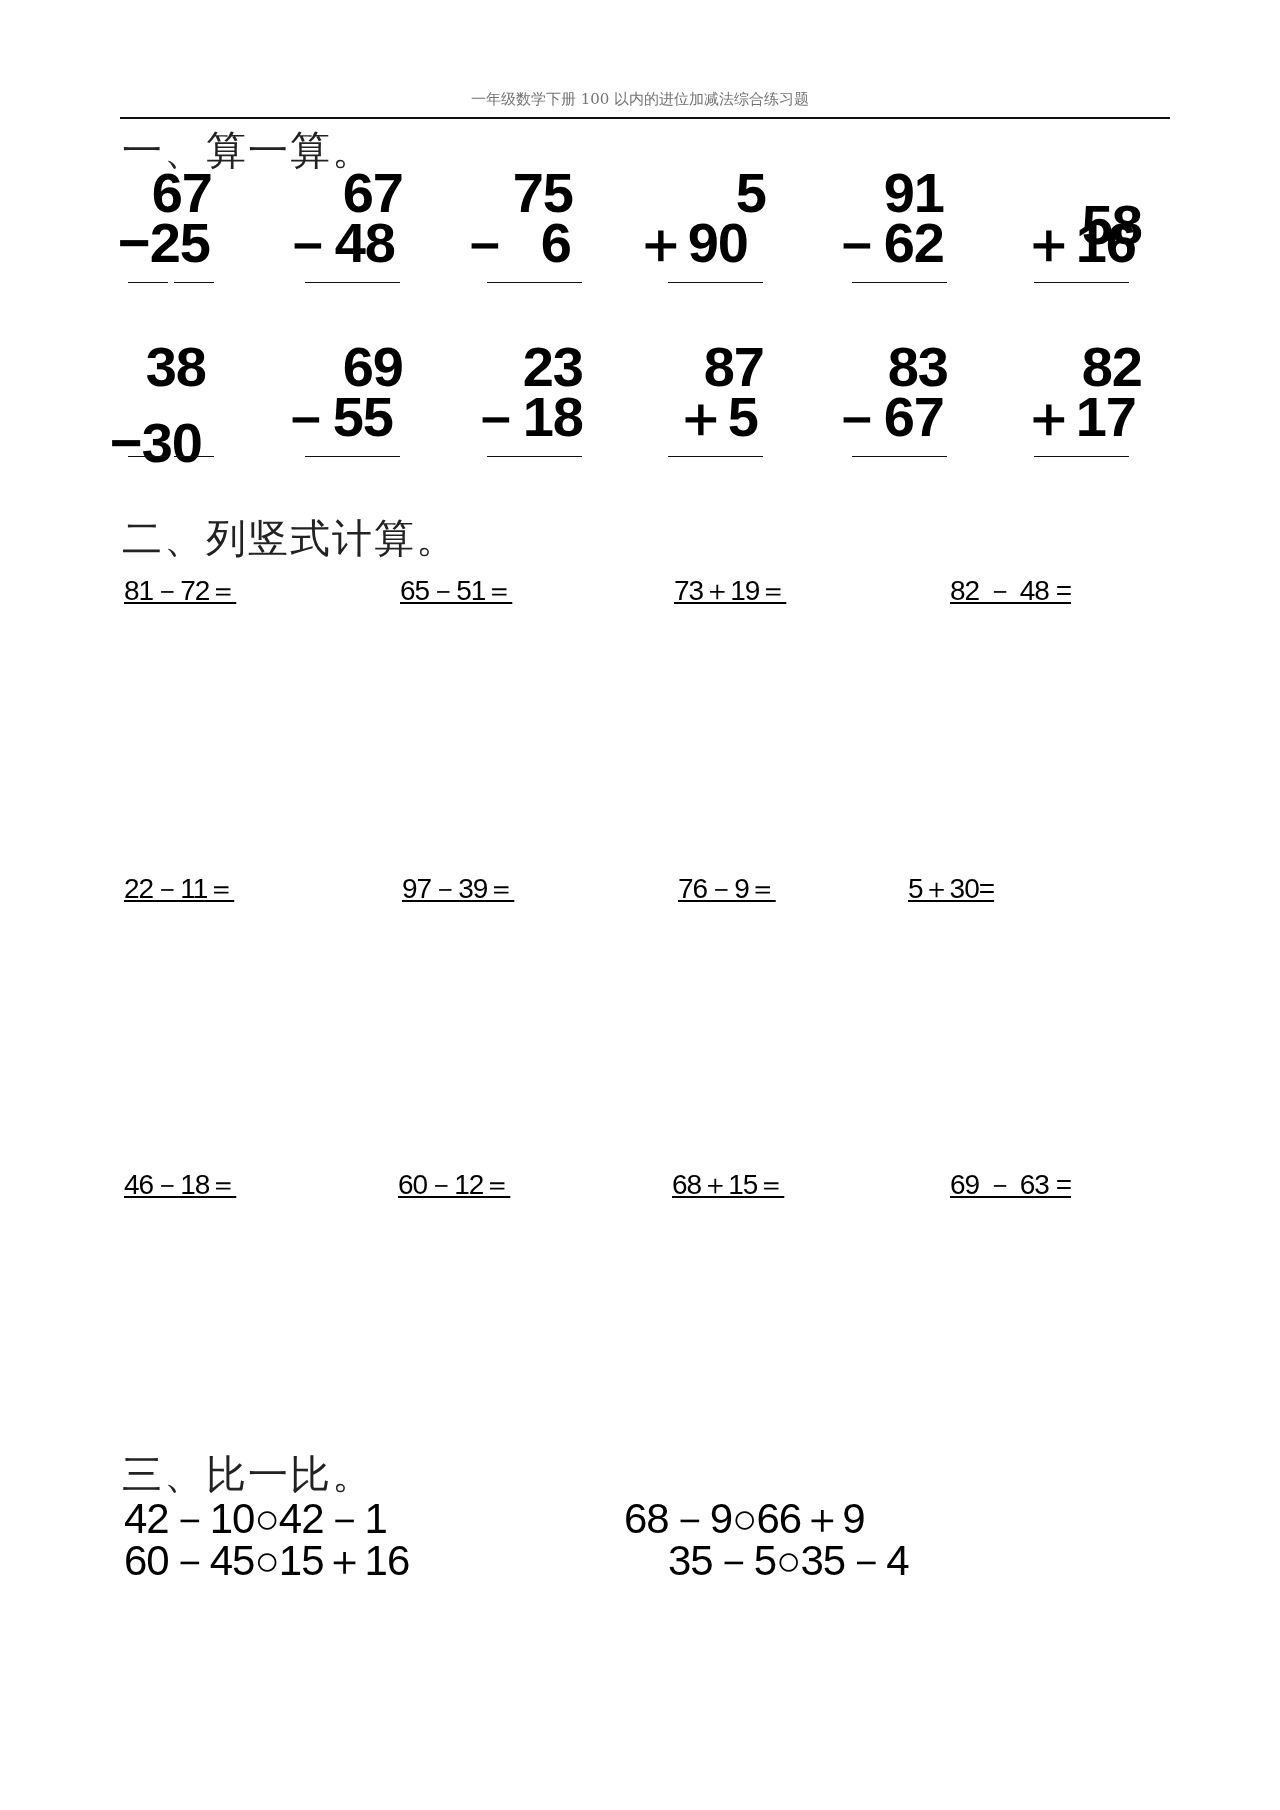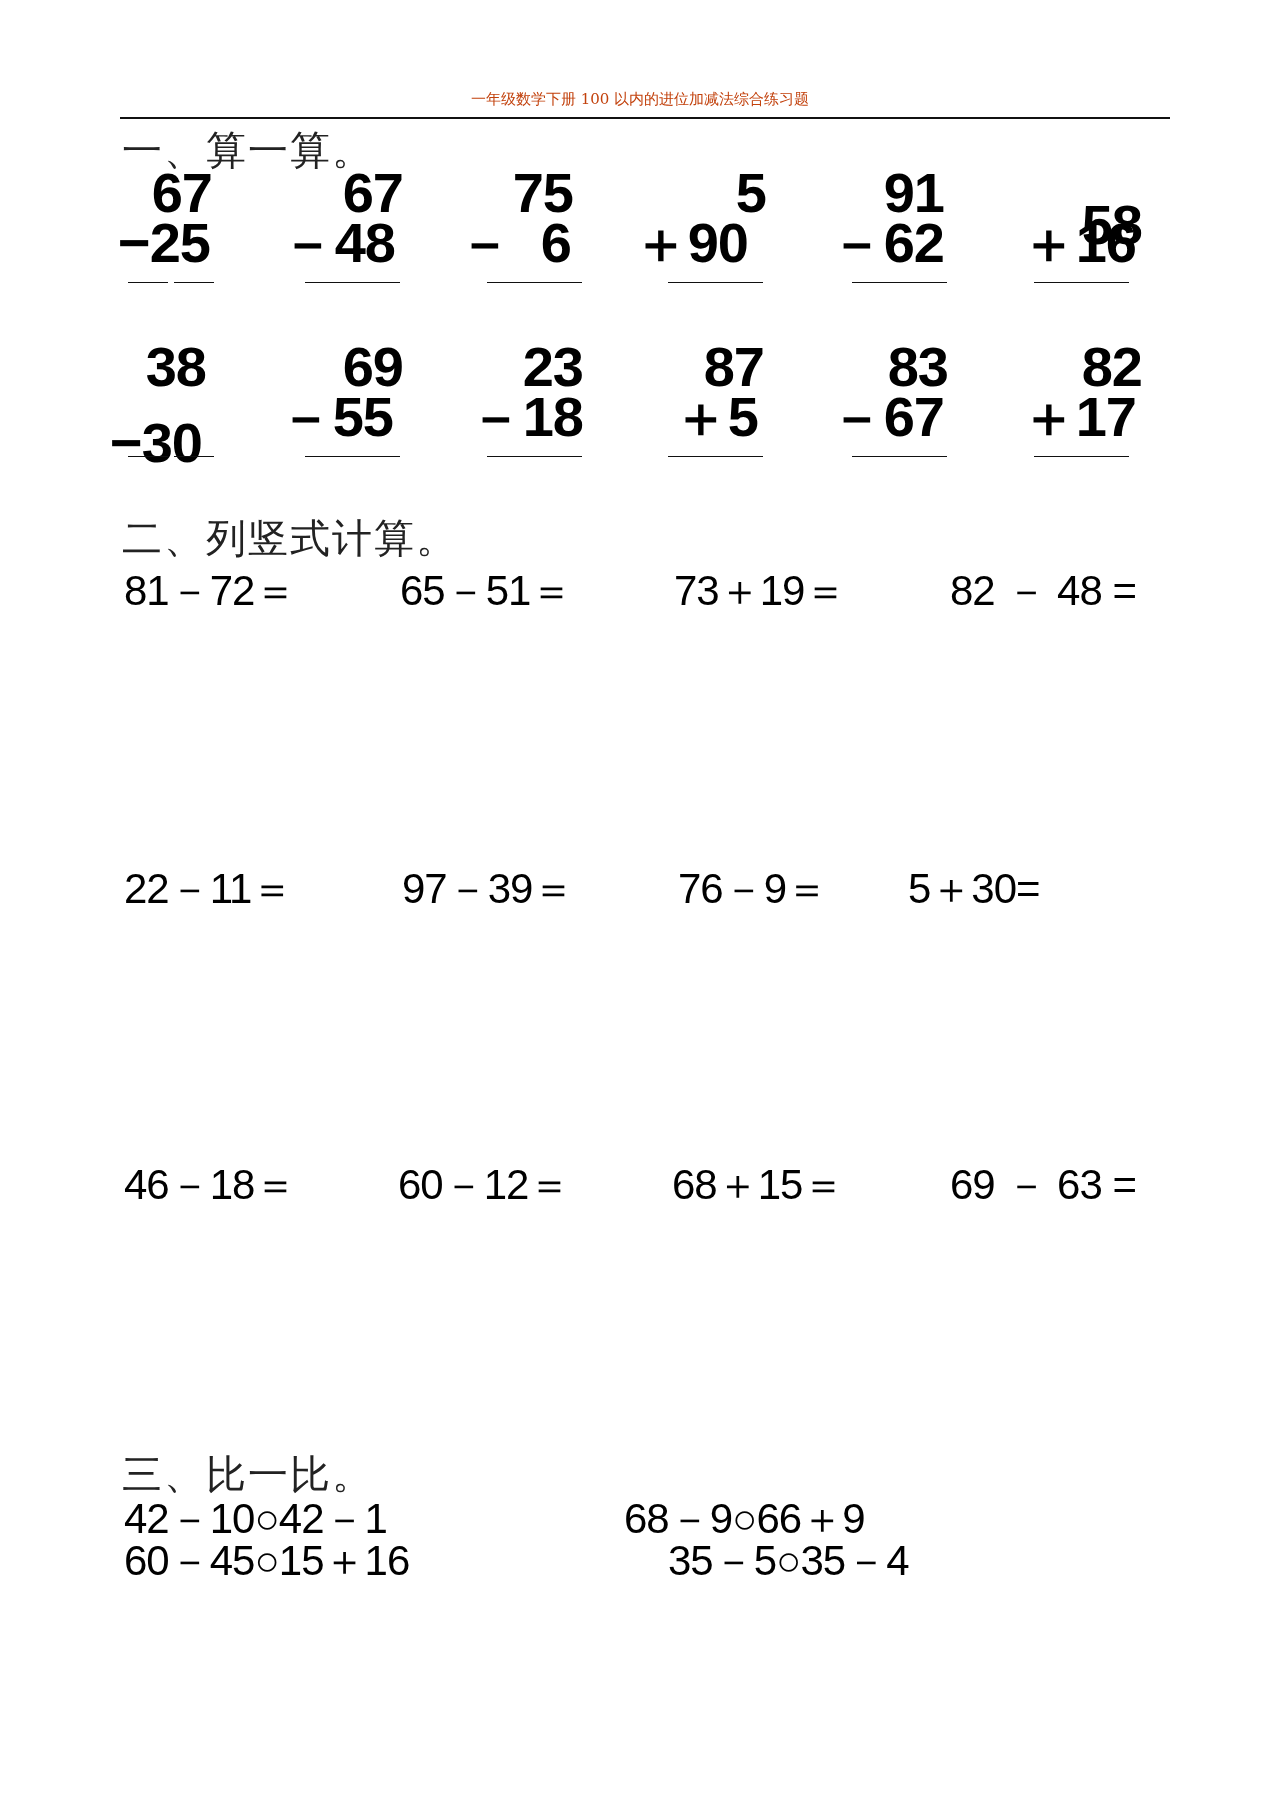--- a/index.html
+++ b/index.html
@@ -1,29 +1,29 @@
 <!DOCTYPE html>
 <html><head>
   <meta charset="utf-8">
   <style>
     html, body { margin:0; padding:0; background:#ffffff; }
     body { width:1280px; height:1810px; position:relative; overflow:hidden; color:#000; font-family:"Liberation Sans", sans-serif; }
-    .header { position:absolute; left:0; width:1280px; top:90px; text-align:center; font-family:"DejaVu Serif", serif; font-size:15px; color:#c2410c; letter-spacing:0px; }
+    .header { position:absolute; left:0; width:1280px; top:90px; text-align:center; font-family:"DejaVu Serif", serif; font-size:15px; color:#737373; letter-spacing:0px; }
     .header-rule { position:absolute; left:120px; width:1050px; top:117px; height:2px; background:#111; }
     .sec-title { position:absolute; font-family:"DejaVu Serif", serif; font-size:40px; font-weight:300; color:#222; letter-spacing:2px; line-height:44px; }
     .vert { position:absolute; width:110px; }
     .vert .top, .vert .bot { position:absolute; right:0; font-size:56px; line-height:46px; letter-spacing:-1px; white-space:pre; text-align:right;font-weight:bold; }
     .vert .top { top:0; }
     .vert .bot { top:50px; }
     .vert .line { position:absolute; left:0; top:112px; width:95px; height:0; border-top:1.8px solid #111; }
     .vert .line.split { width:88px; border-top:none; }
     .vert .line.split::before, .vert .line.split::after { content:""; position:absolute; top:0; width:40px; border-top:1.8px solid #111; }
     .vert .line.split::before { left:0; }
     .vert .line.split::after { left:46px; }
-    .eq { position:absolute; font-size:42px; line-height:46px; letter-spacing:-1px; white-space:pre; }
+    .eq { position:absolute; font-size:28px; line-height:46px; letter-spacing:-1px; white-space:pre;text-decoration:underline; }
     .cmp { position:absolute; font-size:42px; line-height:46px; letter-spacing:-1px; white-space:pre; }
   </style>
 </head>
 <body>
 
 <div class="header">一年级数学下册 100 以内的进位加减法综合练习题</div>
 <div class="header-rule"></div>
 
 <div class="sec-title" style="left:122px; top:128px;">一、算一算。</div>
 

